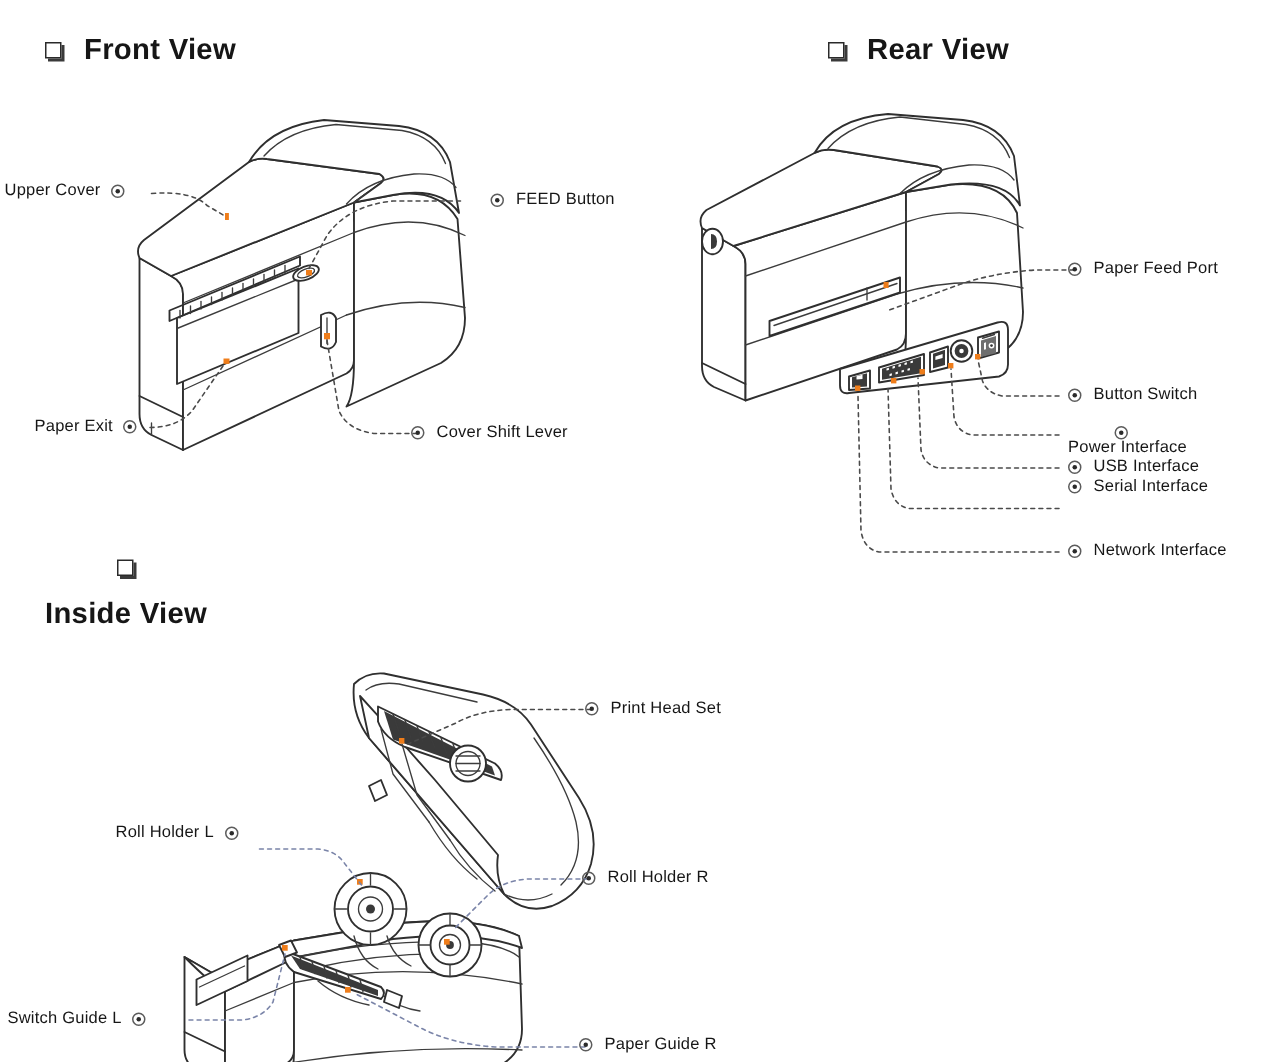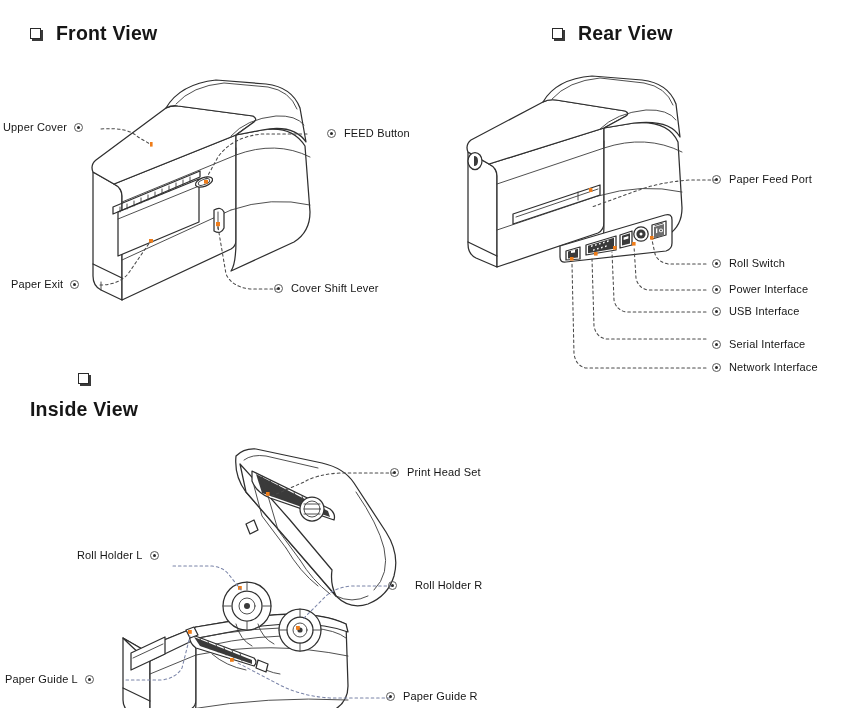--- a/index.html
+++ b/index.html
@@ -381,77 +381,77 @@
   <div class="callout left" style="left:3px; top:98px;">
     <span class="callout-text">Upper Cover</span>
     <span class="marker"></span>
   </div>
 
   <div class="callout right" style="left:303px; top:104px;padding-left:24px;">
     <span class="marker"></span>
     <span class="callout-text">FEED Button</span>
   </div>
 
-  <div class="callout left" style="left:11px; top:255px;">
+  <div class="callout left" style="left:23px; top:255px;">
     <span class="callout-text">Paper Exit</span>
     <span class="marker"></span>
   </div>
 
   <div class="callout right" style="left:274px; top:259px;text-align:right;">
     <span class="marker"></span>
     <span class="callout-text">Cover Shift Lever</span>
   </div>
 
   <div class="callout right" style="left:712px; top:150px;justify-content:center;">
     <span class="marker"></span>
     <span class="callout-text">Paper Feed Port</span>
   </div>
 
   <div class="callout right" style="left:712px; top:234px;">
     <span class="marker"></span>
-    <span class="callout-text">Roll Switch</span>
-  </div>
-
-  <div class="callout right" style="left:712px; top:260px;">
+    <span class="callout-text">Button Switch</span>
+  </div>
+
+  <div class="callout right" style="left:712px; top:260px;flex-direction:column;">
     <span class="marker"></span>
     <span class="callout-text">Power Interface</span>
   </div>
 
   <div class="callout right" style="left:712px; top:282px;">
     <span class="marker"></span>
     <span class="callout-text">USB Interface</span>
   </div>
 
-  <div class="callout right" style="left:712px; top:315px;">
+  <div class="callout right" style="left:712px; top:295px;">
     <span class="marker"></span>
     <span class="callout-text">Serial Interface</span>
   </div>
 
   <div class="callout right" style="left:712px; top:338px;">
     <span class="marker"></span>
     <span class="callout-text">Network Interface</span>
   </div>
 
   <div class="callout right" style="left:390px; top:443px;">
     <span class="marker"></span>
     <span class="callout-text">Print Head Set</span>
   </div>
 
   <div class="callout left" style="left:77px; top:526px;text-align:center;">
     <span class="callout-text">Roll Holder L</span>
     <span class="marker"></span>
   </div>
 
-  <div class="callout right" style="left:388px; top:556px;gap:10px;">
+  <div class="callout right" style="left:388px; top:556px;">
     <span class="marker"></span>
     <span class="callout-text">Roll Holder R</span>
   </div>
 
   <div class="callout left" style="left:5px; top:650px;">
-    <span class="callout-text">Paper Guide L</span>
+    <span class="callout-text">Switch Guide L</span>
     <span class="marker"></span>
   </div>
 
   <div class="callout right" style="left:386px; top:667px;">
     <span class="marker"></span>
     <span class="callout-text">Paper Guide R</span>
   </div>
 
 </div>
 

